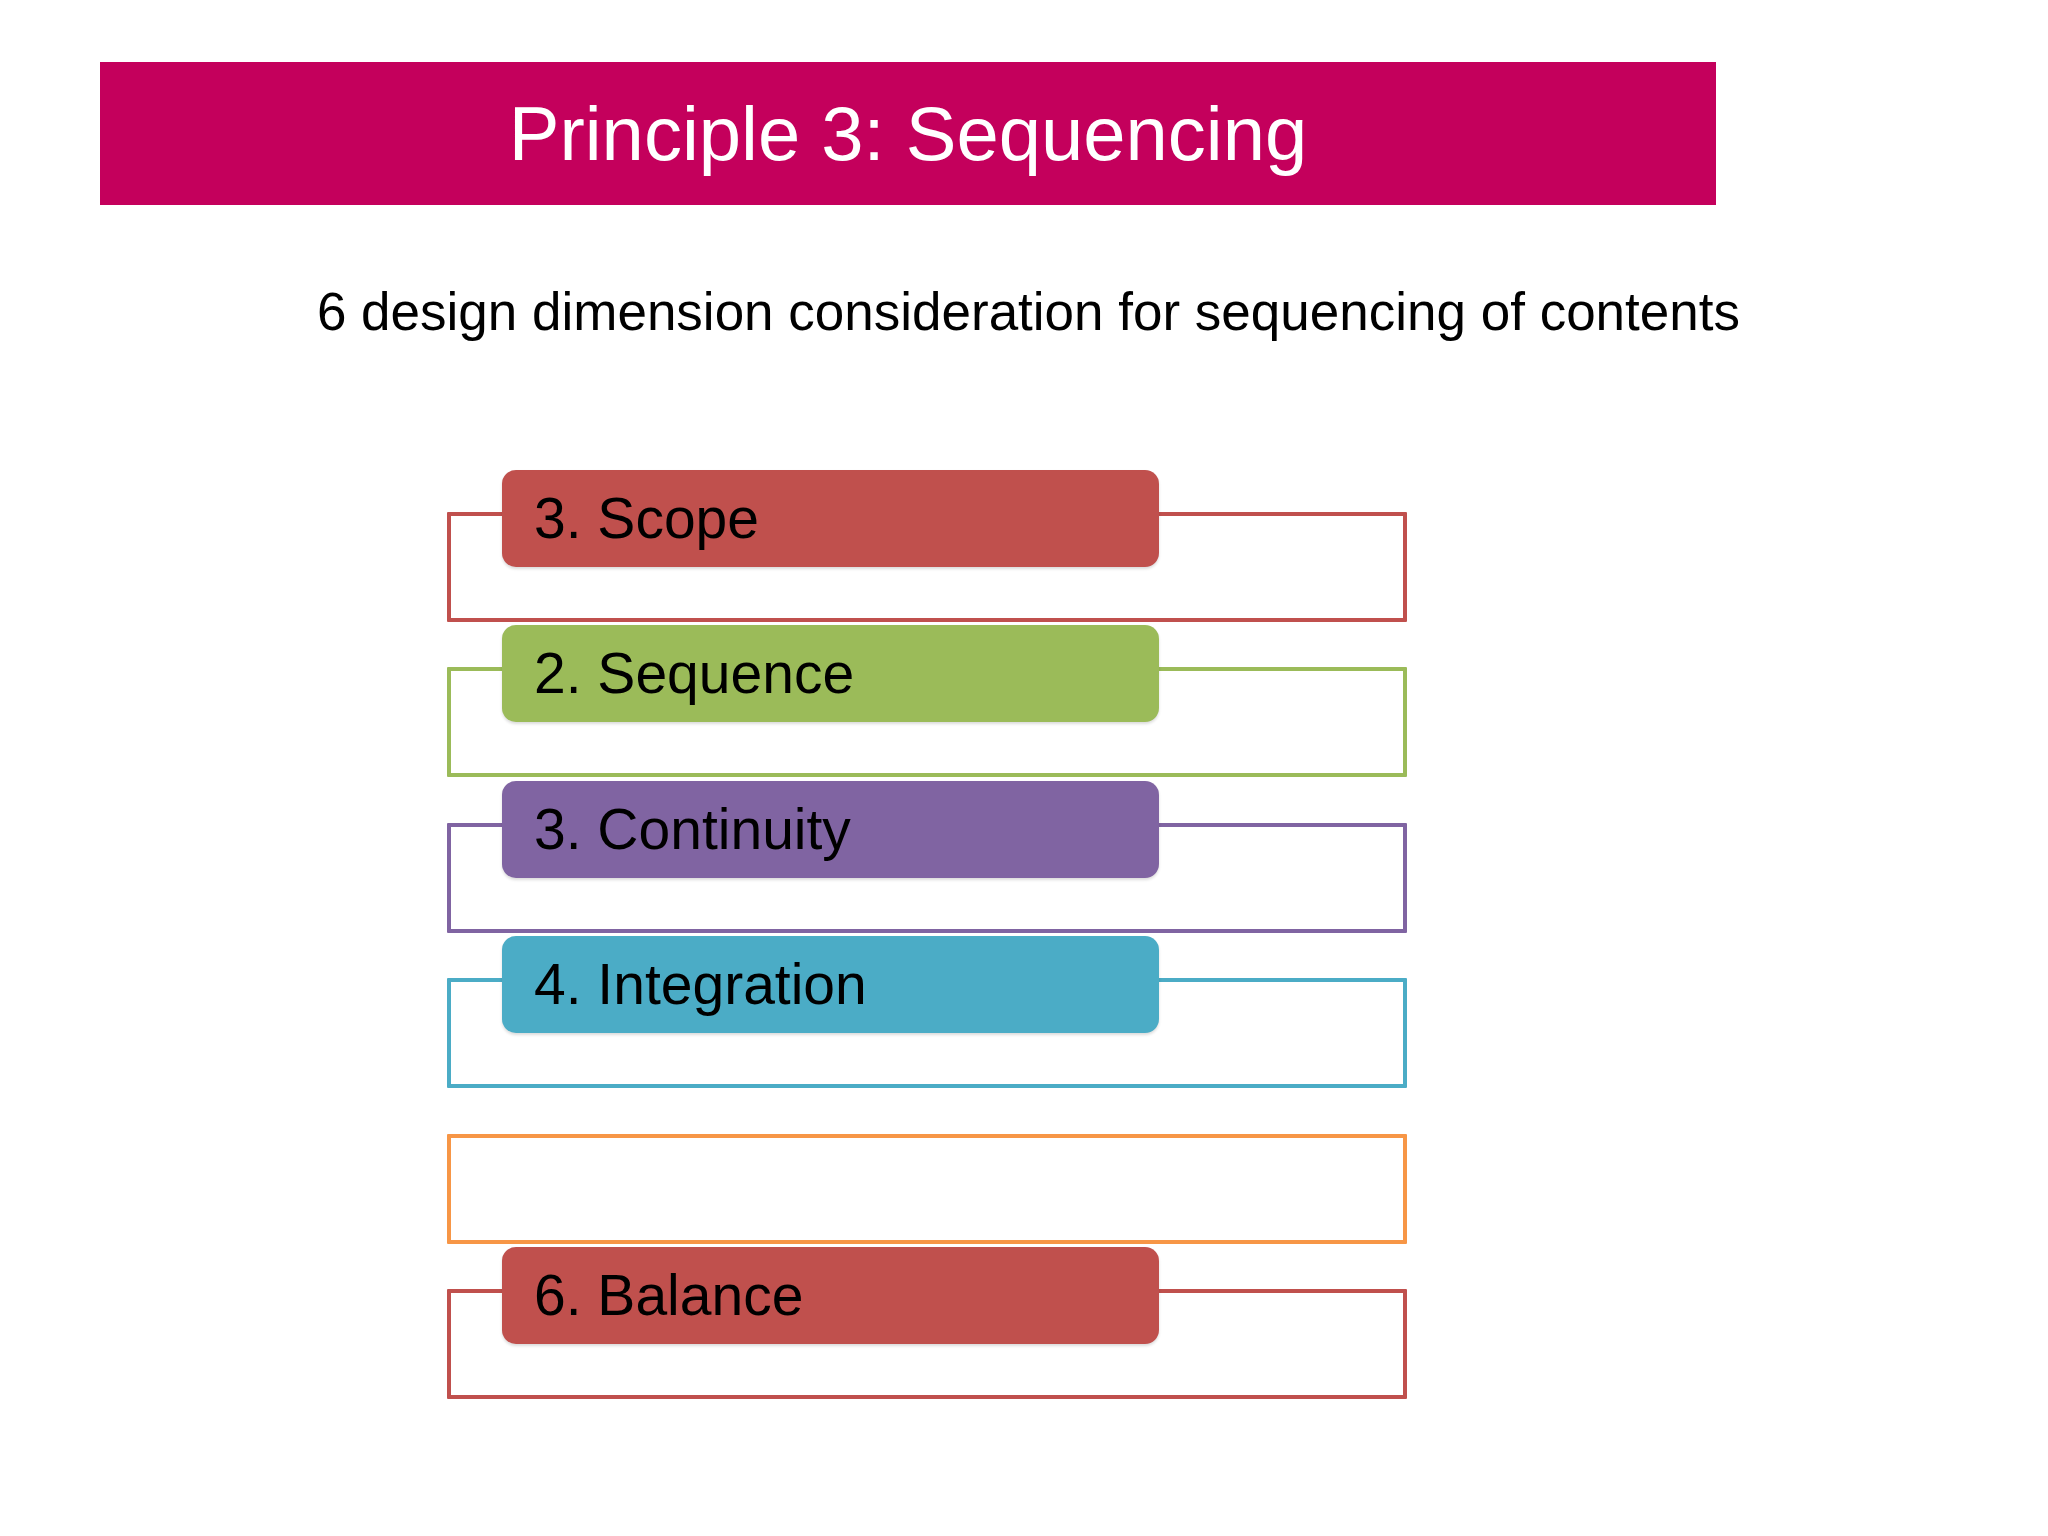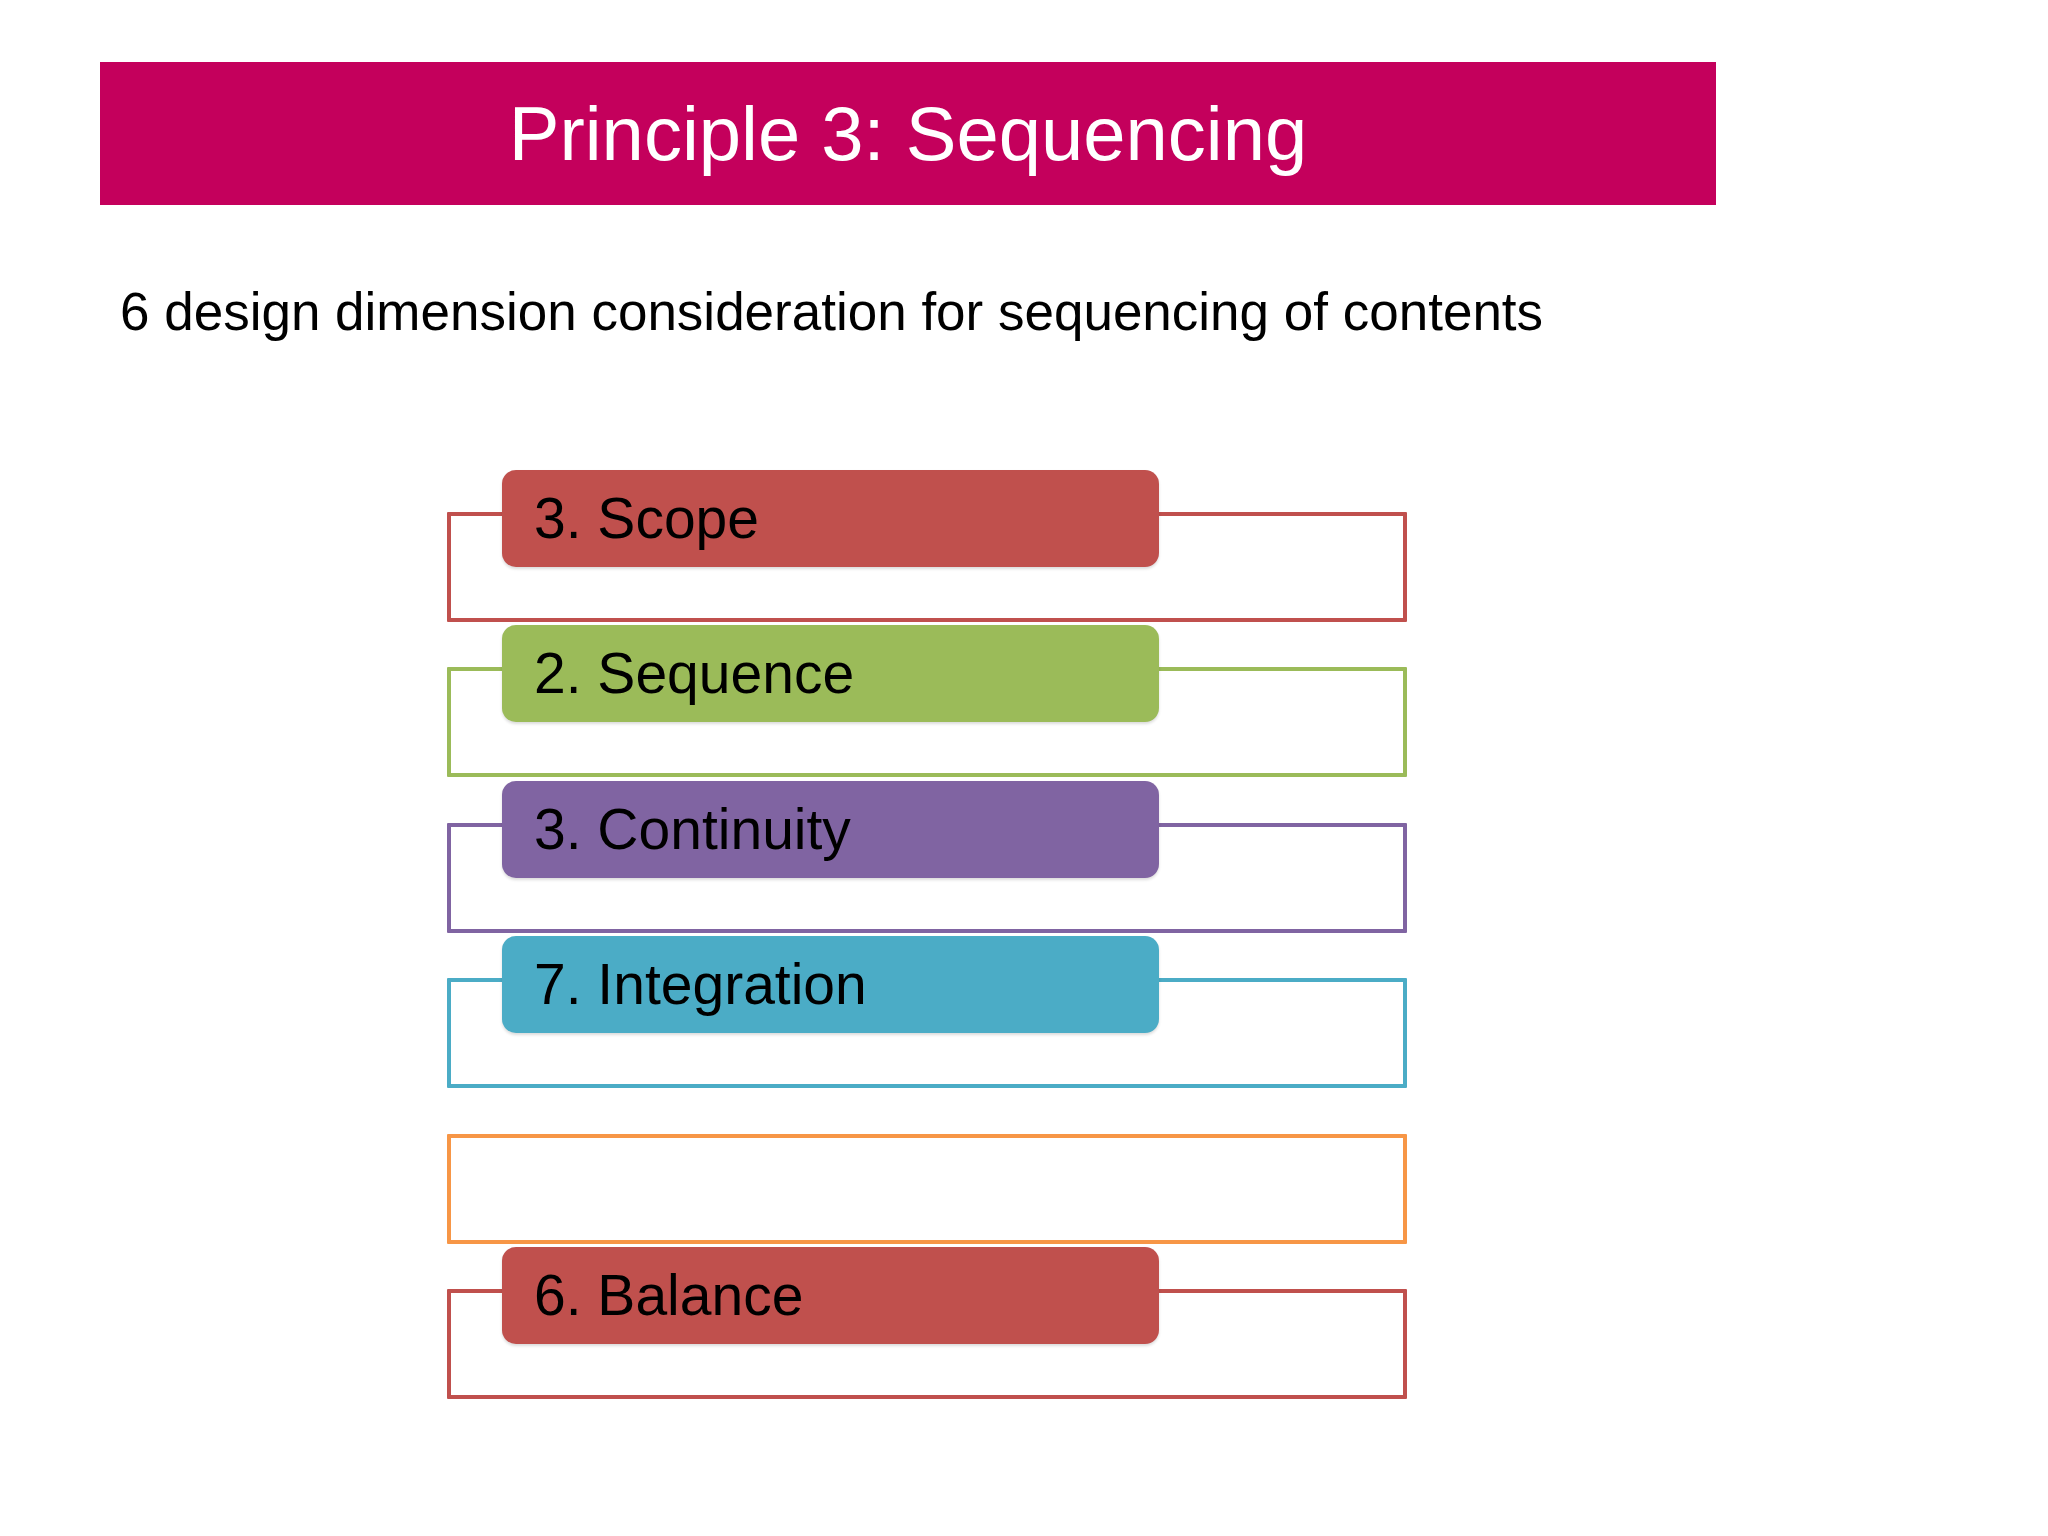--- a/index.html
+++ b/index.html
@@ -119,21 +119,21 @@
 </style>
 </head>
 <body>
 
 <div class="slide">
 
   <div class="title-bar" style="background: rgb(196, 0, 92);">
     <div class="title-text" style="color: rgb(255, 255, 255);">Principle 3: Sequencing</div>
   </div>
 
-  <div class="body-text" style="color: rgb(0, 0, 0);">6 design dimension consideration for sequencing of contents</div>
+  <div class="body-text" style="color: rgb(0, 0, 0); text-align: right;">6 design dimension consideration for sequencing of contents</div>
 
   <div class="diagram">
 
     <div class="stage stage-0" style="color: rgb(192, 80, 77);">
       <div class="stage-outline"></div>
       <div class="stage-chip">
         <span class="stage-label">3. Scope</span>
       </div>
     </div>
 
@@ -147,21 +147,21 @@
     <div class="stage stage-2" style="color: rgb(128, 100, 162);">
       <div class="stage-outline"></div>
       <div class="stage-chip">
         <span class="stage-label">3. Continuity</span>
       </div>
     </div>
 
     <div class="stage stage-3" style="color: rgb(75, 172, 198);">
       <div class="stage-outline"></div>
       <div class="stage-chip">
-        <span class="stage-label">7. Integration</span>
+        <span class="stage-label">4. Integration</span>
       </div>
     </div>
 
     <div class="stage stage-4" style="color: rgb(247, 150, 70);">
       <div class="stage-outline"></div>
     </div>
 
     <div class="stage stage-5" style="color: rgb(192, 80, 77);">
       <div class="stage-outline"></div>
       <div class="stage-chip">

